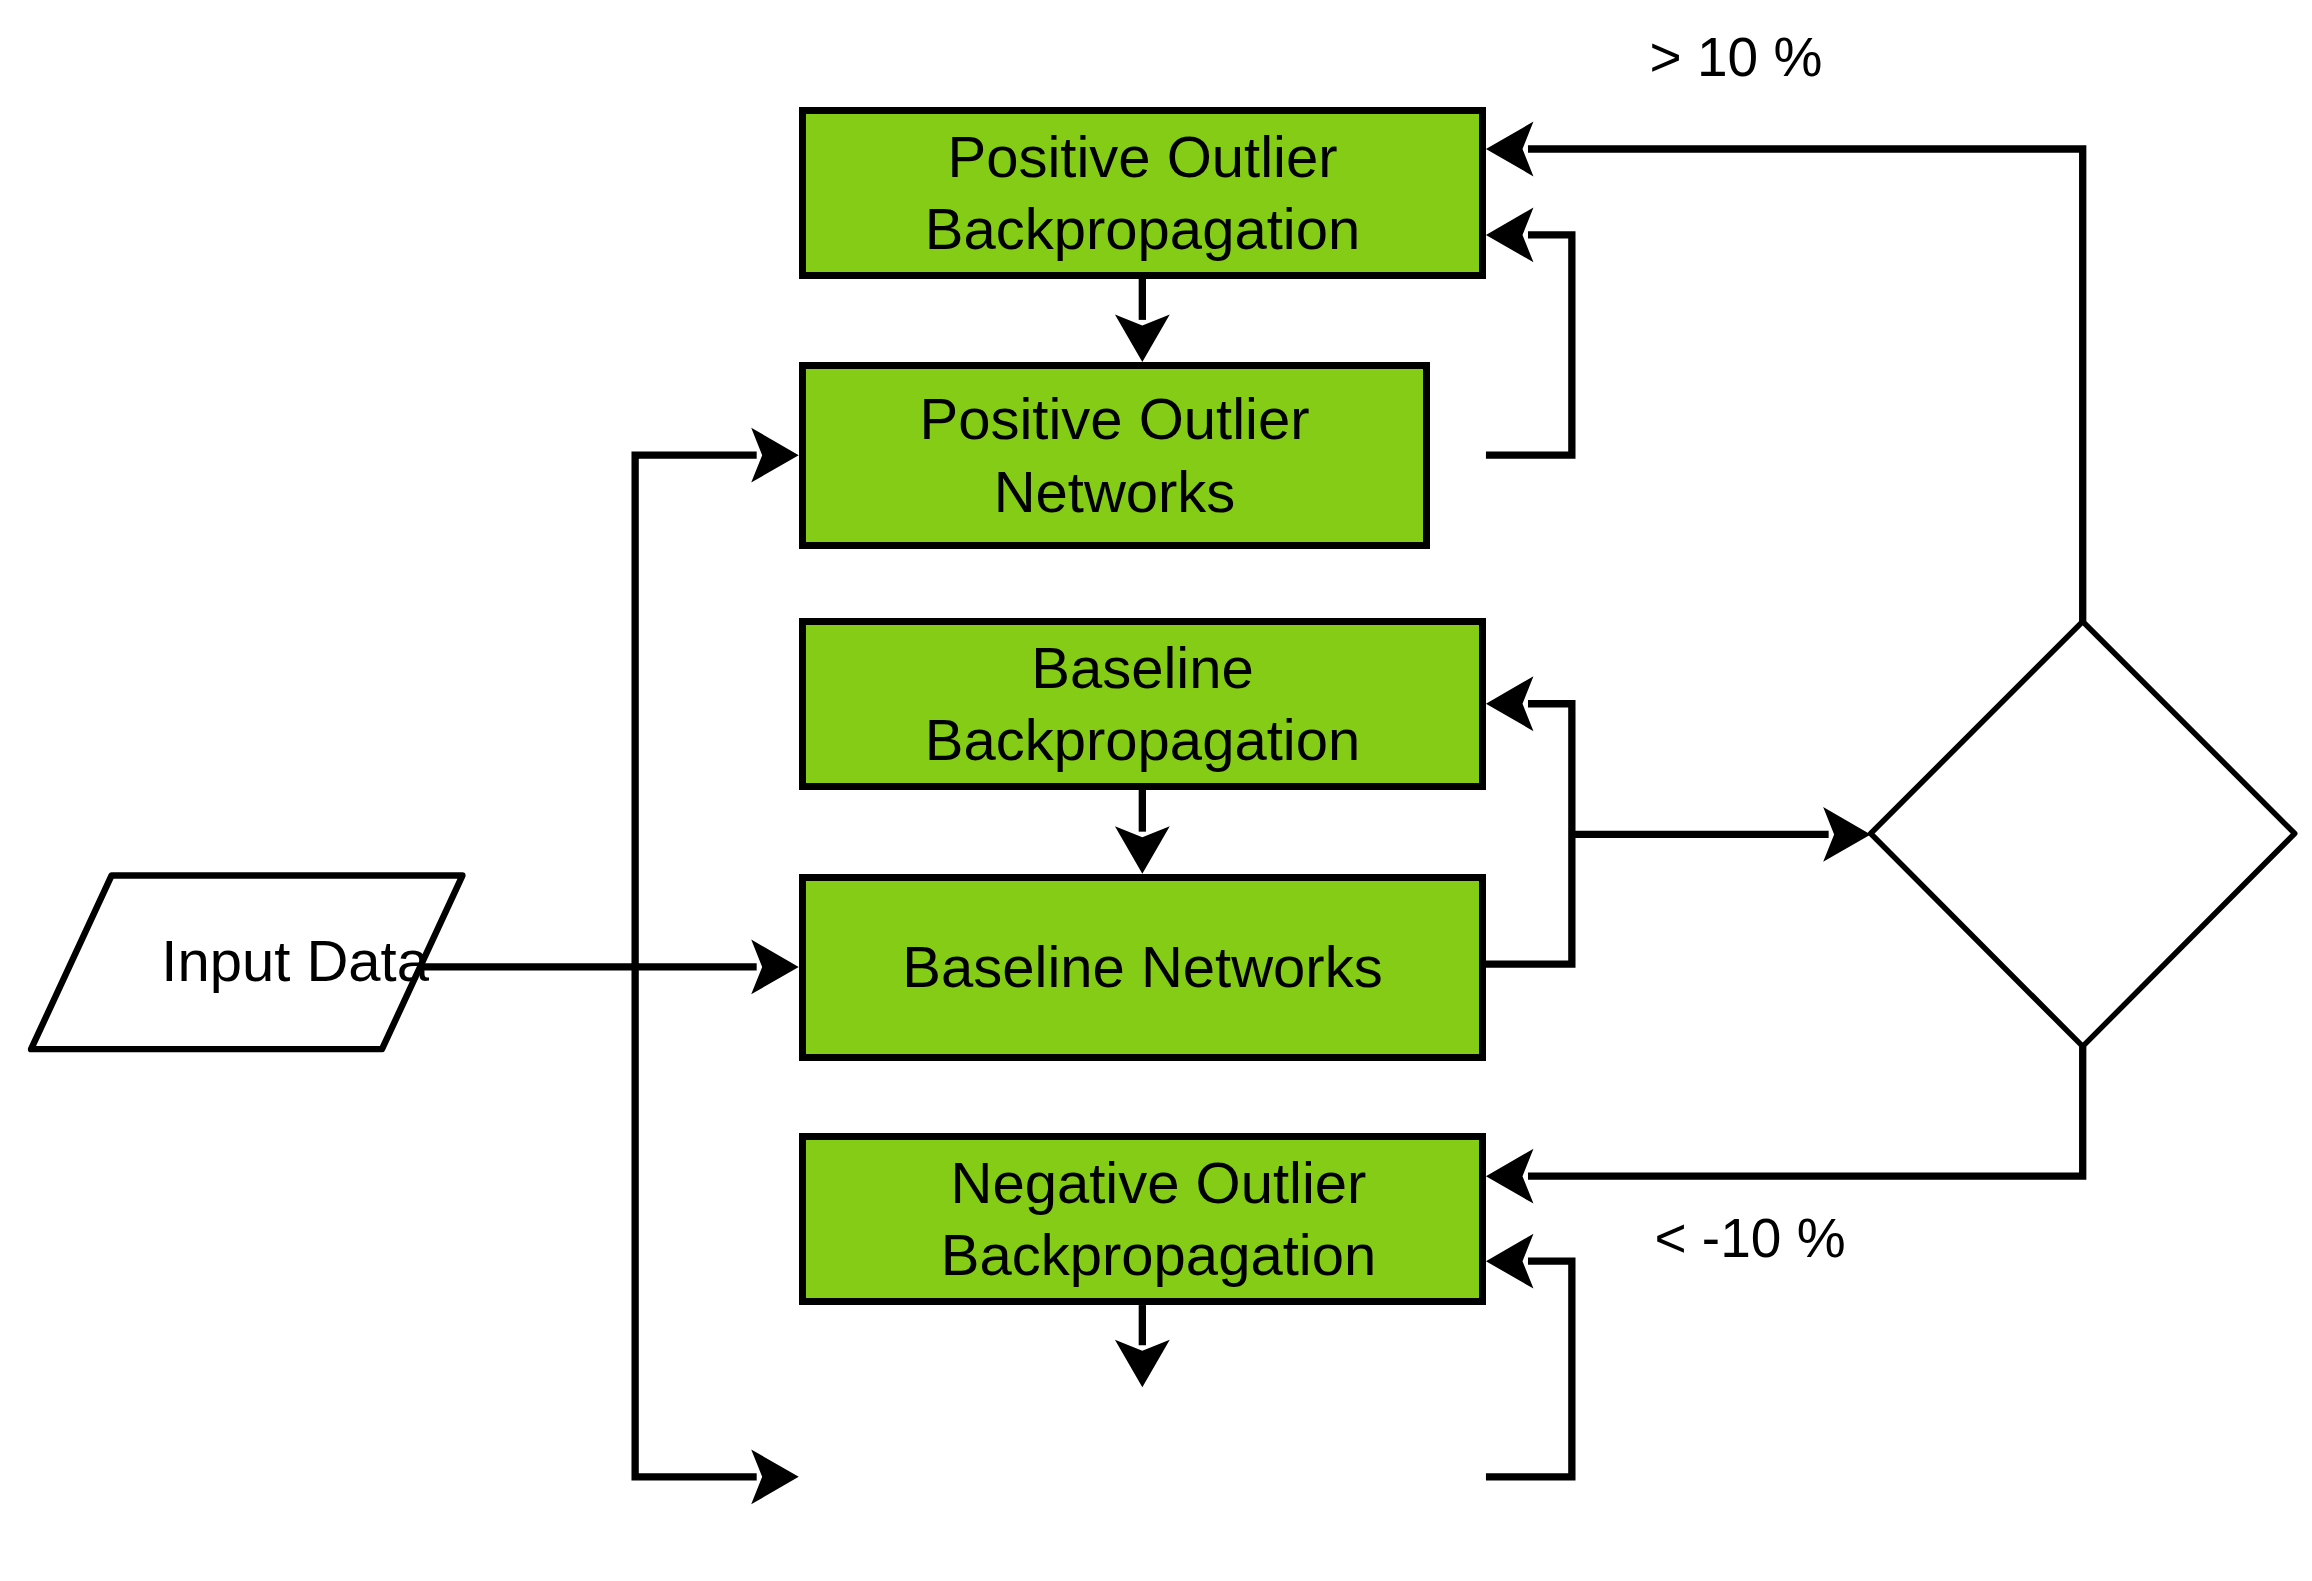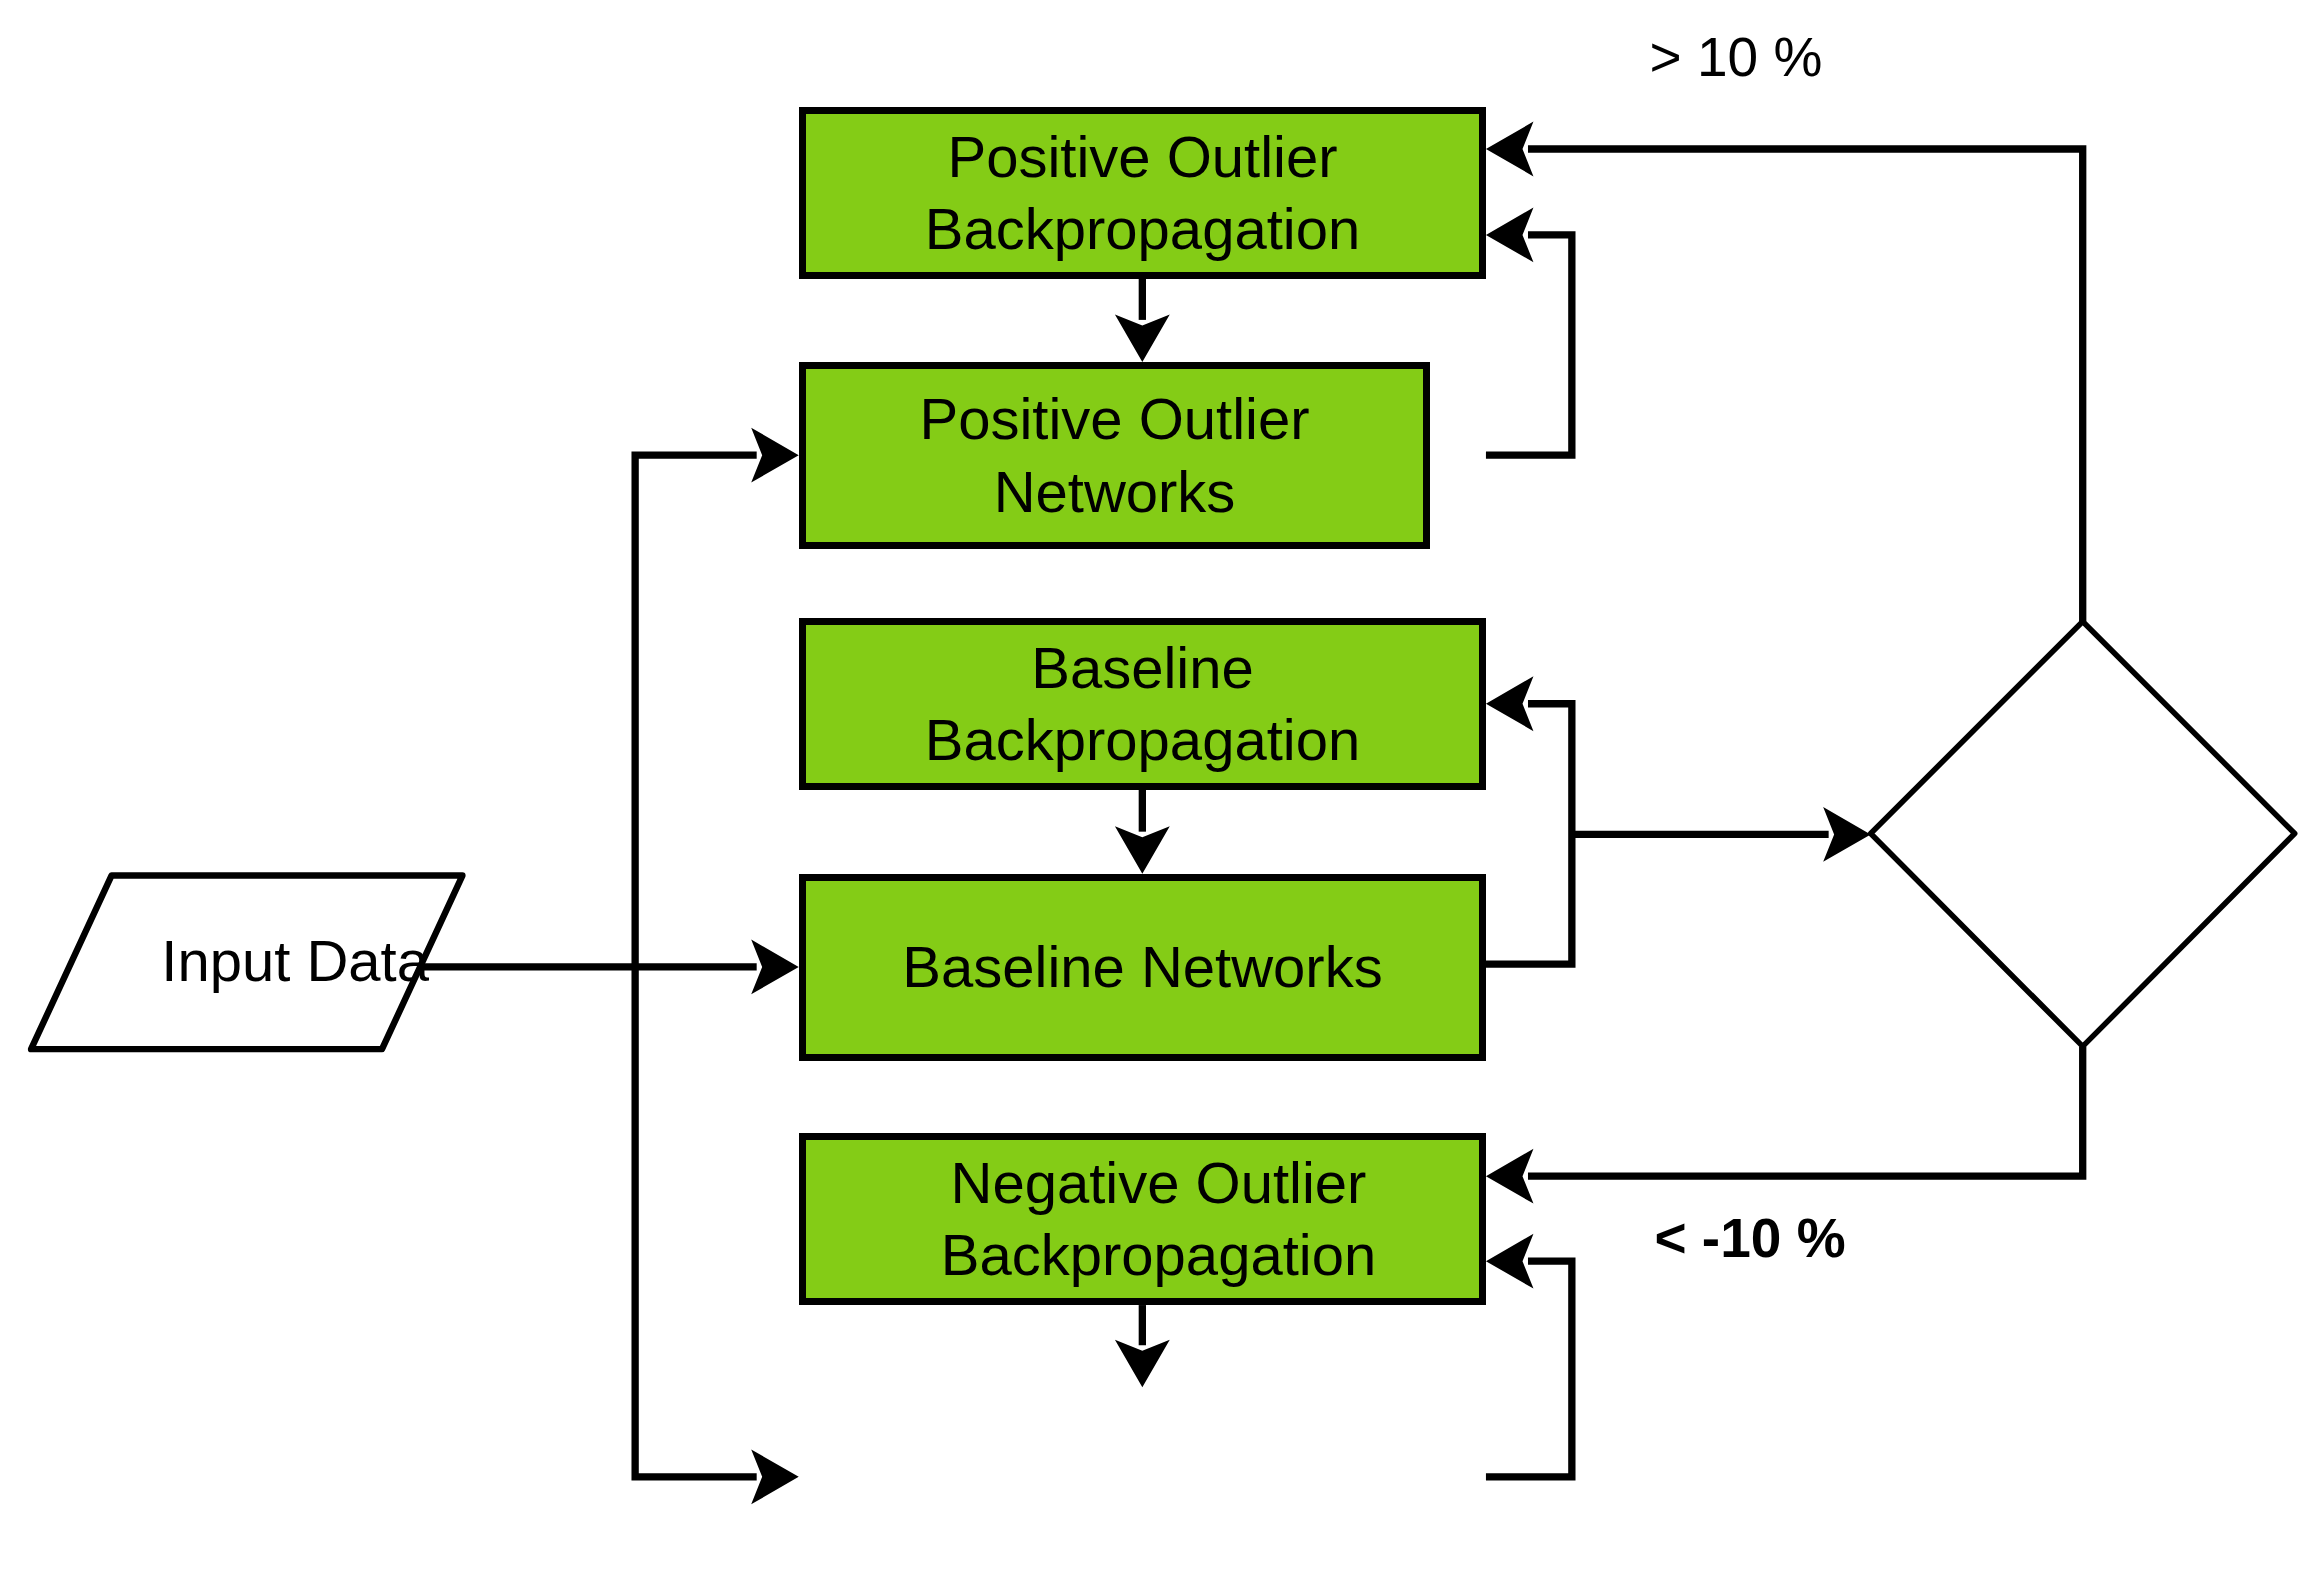--- a/index.html
+++ b/index.html
@@ -118,16 +118,16 @@
 
   <div class="node" style="left:799px; top:1133px; width:687px; height:172px;padding-left:32px;">Negative Outlier
 Backpropagation</div>
 
 
   <div class="free-label" style="left:64px; top:928px; width:365px;text-align:right;">Input Data</div>
 
 
   <div class="edge-label" style="left:1622px; top:27.4px; width:228px;text-align:center;">&gt; 10 %</div>
 
-  <div class="edge-label" style="left:1622px; top:1208px; width:256px;font-weight:bold;">&lt; -10 %</div>
+  <div class="edge-label" style="left:1622px; top:1208px; width:256px;">&lt; -10 %</div>
 
 </div>
 
 
 </body></html>

